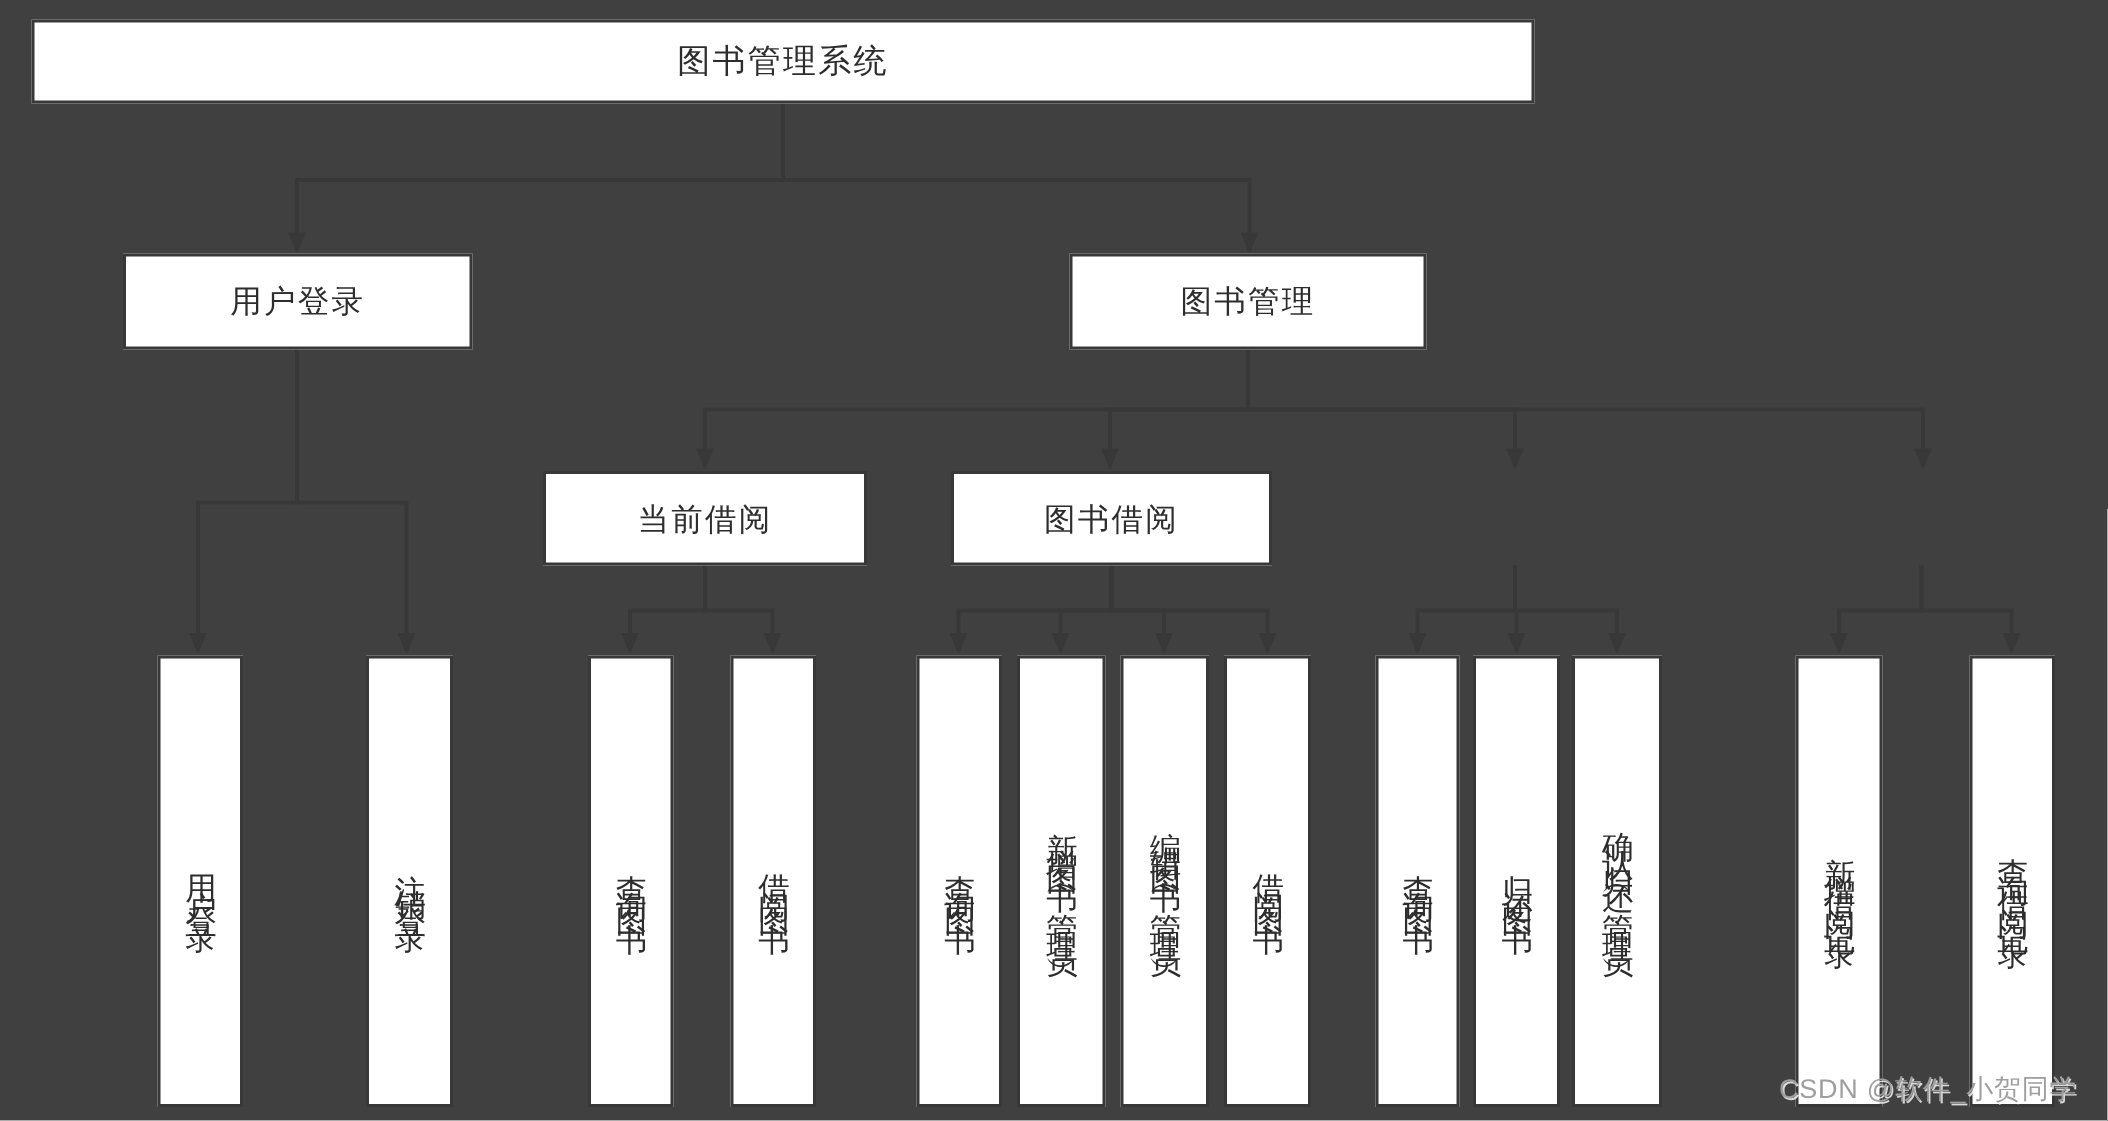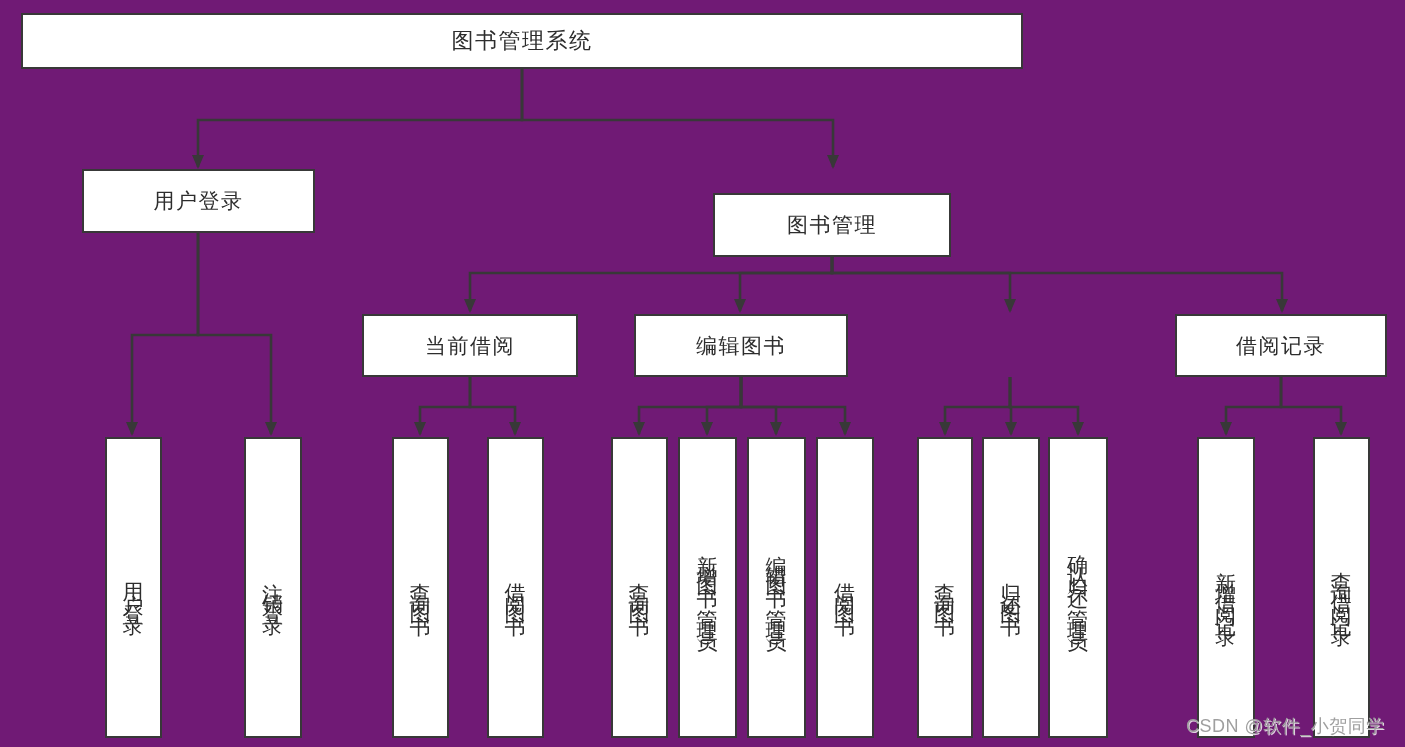--- a/index.html
+++ b/index.html
@@ -1,21 +1,21 @@
 <!DOCTYPE html>
 <html><head>
 <meta charset="utf-8">
 <style>
   html, body { margin: 0; padding: 0; background: #ffffff; }
   body { font-family: "Liberation Sans", sans-serif; }
   #canvas {
     position: relative;
     width: 1405px;
     height: 747px;
-    background: #701a75;
+    background: #404040;
     overflow: hidden;
   }
   #connectors {
     position: absolute;
     left: 0; top: 0;
     width: 1405px; height: 747px;
     pointer-events: none;
   }
   #connectors path.link {
     fill: none;
@@ -107,32 +107,29 @@
     <path class="link" d="M1281,377 V407 H1341 V434" marker-end="url(#ah)"></path>
   </svg>
 
   <div class="node root" style="left:21px; top:13px; width:1002px; height:56px;">
     <span>图书管理系统</span>
   </div>
 
   <div class="node" style="left:82px; top:169px; width:233px; height:64px;">
     <span>用户登录</span>
   </div>
-  <div class="node" style="left:713px; top:169px; width:238px; height:64px;margin-top:24px;">
+  <div class="node" style="left:713px; top:169px; width:238px; height:64px;">
     <span>图书管理</span>
   </div>
 
   <div class="node" style="left:362px; top:314px; width:216px; height:63px;">
     <span>当前借阅</span>
   </div>
   <div class="node" style="left:634px; top:314px; width:214px; height:63px;">
-    <span>编辑图书</span>
-  </div>
-  <div class="node" style="left:1175px; top:314px; width:212px; height:63px;">
-    <span>借阅记录</span>
+    <span>图书借阅</span>
   </div>
 
   <div class="leaf" style="left:105px; width:57px;">
     <span class="vtext">用户登录</span>
   </div>
   <div class="leaf" style="left:244px; width:58px;">
     <span class="vtext">注销登录</span>
   </div>
 
   <div class="leaf" style="left:392px; width:57px;">

